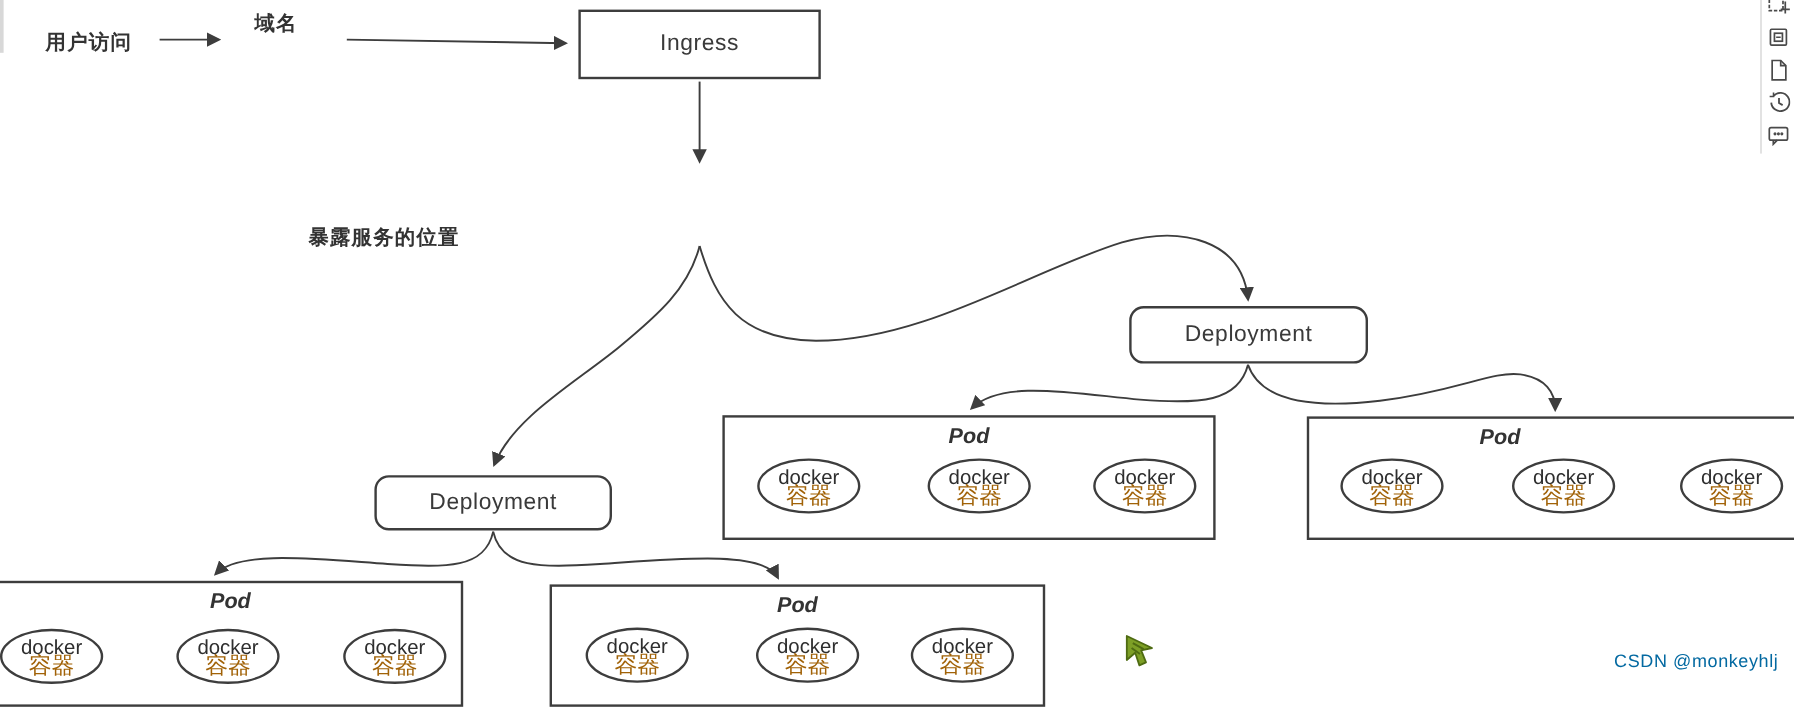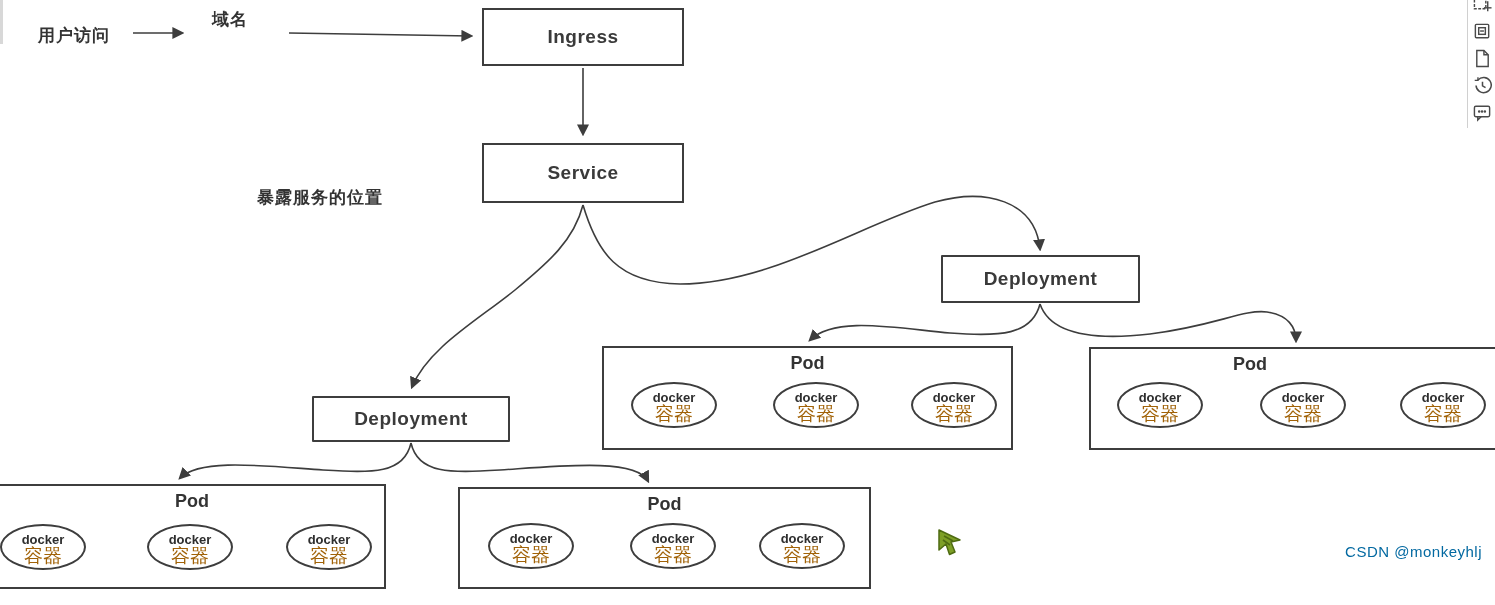--- a/index.html
+++ b/index.html
@@ -10,33 +10,33 @@
   
   #wires { position:absolute; left:0; top:0; width:1495px; height:605px; z-index:1; }
 
   
   .free-label { position:absolute; z-index:3; font-weight:bold; color:#333333;
                 font-size:17px; letter-spacing:1px; white-space:nowrap; }
 
   
   .node { position:absolute; z-index:2; background:#ffffff; border:2px solid #3d3d3d;
           display:flex; align-items:center; justify-content:center;
-          font-weight:bold; font-size:19px; color:#3a3a3a; letter-spacing:0.5px; }
-  .node.rounded { border-radius:1px; }
+          font-weight:normal; font-size:19px; color:#3a3a3a; letter-spacing:0.5px; }
+  .node.rounded { border-radius:12px; }
 
   
   .pod { position:absolute; z-index:2; background:#ffffff; border:2px solid #3d3d3d; }
   .pod-title { position:absolute; top:5px; left:0; right:0; text-align:center;
-               font-weight:bold; font-size:18px; color:#333333; }
+               font-weight:bold; font-size:18px; color:#333333;font-style:italic; }
 
   
   .ellipse { position:absolute; width:86px; height:46px; border:2.5px solid #3d3d3d;
              border-radius:50%; display:flex; flex-direction:column;
              align-items:center; justify-content:center; overflow:visible; }
-  .ellipse .l1 { font-weight:bold; font-size:13px; line-height:16px; color:#2e2e2e; }
+  .ellipse .l1 { font-weight:normal; font-size:17px; line-height:16px; color:#2e2e2e; }
   .ellipse .l2 { font-weight:normal; font-size:19px; line-height:15px; color:#a16207; }
 
   
   #side-toolbar { position:absolute; right:0; top:0; width:28px; height:128px;
                   border-left:1px solid #d0d0d0; background:#ffffff; z-index:4; }
   .tb-icon { position:absolute; left:5px; width:19px; height:19px; cursor:pointer; }
 
   
   #watermark { position:absolute; right:13px; bottom:7px; z-index:3;
                font-size:15px; color:#0369a1; letter-spacing:0.5px; }
@@ -71,23 +71,20 @@
       <path d="M1040,304 C1050,333 1090,341 1150,334 C1215,326 1243,309 1267,312 C1288,315 1296,327 1296,341" marker-end="url(#arw)"></path>
     </g>
   </svg>
 
   <div class="free-label" style="left:38px; top:24px;">用户访问</div>
   <div class="free-label" style="left:212px; top:8px;">域名</div>
   <div class="free-label" style="left:257px; top:186px;">暴露服务的位置</div>
 
   <div class="node" style="left:482px; top:8px; width:202px; height:58px;">
     <span>Ingress</span>
-  </div>
-  <div class="node" style="left:482px; top:143px; width:202px; height:60px;">
-    <span>Service</span>
   </div>
   <div class="node rounded" style="left:312px; top:396px; width:198px; height:46px;">
     <span>Deployment</span>
   </div>
   <div class="node rounded" style="left:941px; top:255px; width:199px; height:48px;">
     <span>Deployment</span>
   </div>
 
   <div class="pod" style="left:602px; top:346px; width:411px; height:104px;">
     <div class="pod-title">Pod</div>

